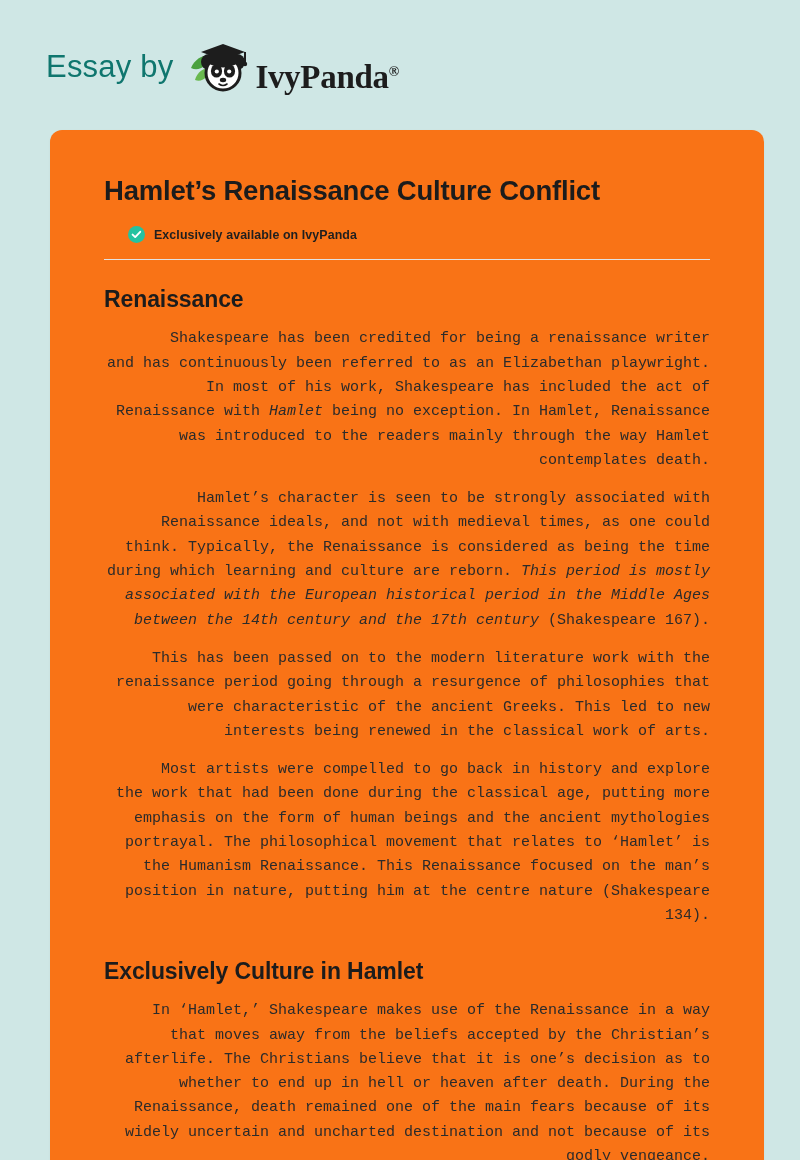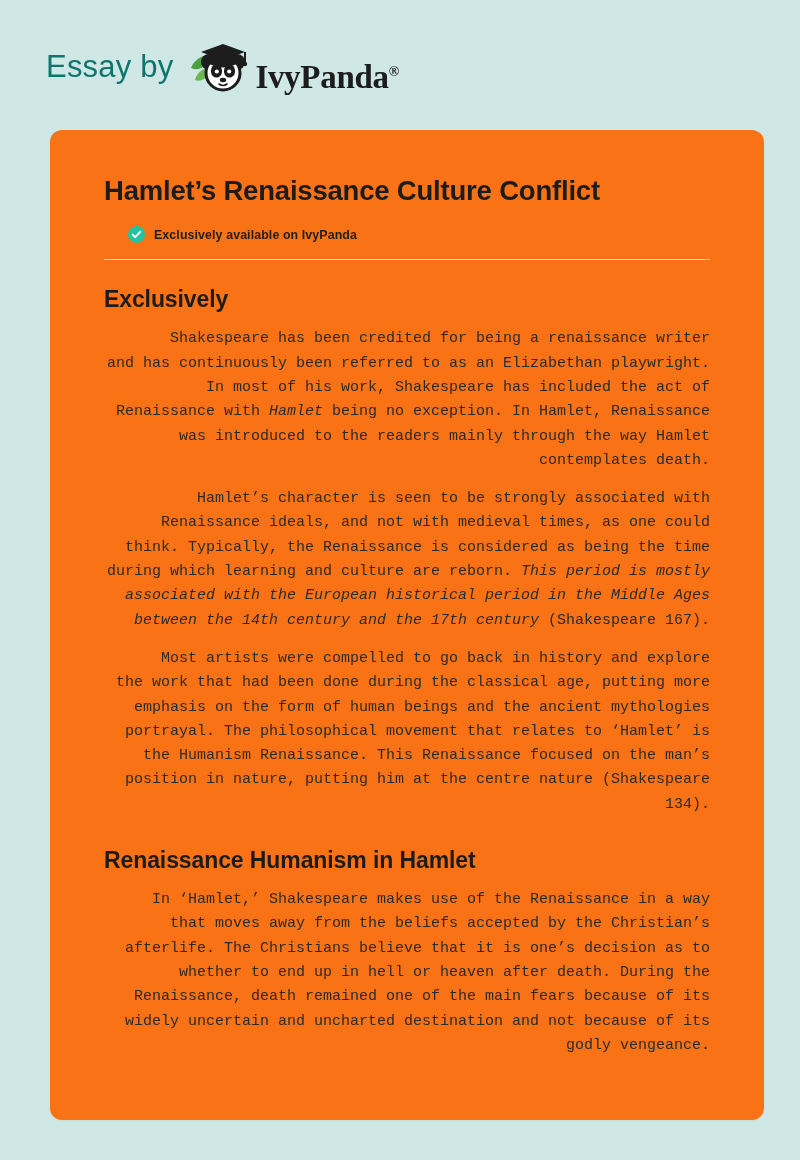--- a/index.html
+++ b/index.html
@@ -172,27 +172,28 @@
       <span class="check-badge">
         <svg width="11" height="11" viewBox="0 0 11 11" xmlns="http://www.w3.org/2000/svg">
           <path d="M1.6 5.6 L4.2 8.1 L9.2 2.8" stroke="#ffffff" stroke-width="1.9" fill="none" stroke-linecap="round" stroke-linejoin="round"></path>
         </svg>
       </span>
       <span class="exclusive-text">Exclusively available on IvyPanda</span>
     </div>
 
     <hr class="divider">
 
-    <h2 class="section-heading">Exclusively</h2>
+    <h2 class="section-heading">Renaissance</h2>
 
     <p class="para"><span>Shakespeare has been credited for being a renaissance writer and has continuously been referred to as an Elizabethan playwright. In most of his work, Shakespeare has included the act of Renaissance with </span><em class="it">Hamlet</em><span> being no exception. In Hamlet, Renaissance was introduced to the readers mainly through the way Hamlet contemplates death.</span></p>
 
     <p class="para"><span>Hamlet’s character is seen to be strongly associated with Renaissance ideals, and not with medieval times, as one could think. Typically, the Renaissance is considered as being the time during which learning and culture are reborn. </span><em class="it">This period is mostly associated with the European historical period in the Middle Ages between the 14th century and the 17th century</em><span> (Shakespeare 167).</span></p>
 
+    <p class="para">This has been passed on to the modern literature work with the renaissance period going through a resurgence of philosophies that were characteristic of the ancient Greeks. This led to new interests being renewed in the classical work of arts.</p>
 
     <p class="para">Most artists were compelled to go back in history and explore the work that had been done during the classical age, putting more emphasis on the form of human beings and the ancient mythologies portrayal. The philosophical movement that relates to ‘Hamlet’ is the Humanism Renaissance. This Renaissance focused on the man’s position in nature, putting him at the centre nature (Shakespeare 134).</p>
 
-    <h2 class="section-heading spaced">Renaissance Humanism in Hamlet</h2>
+    <h2 class="section-heading spaced">Exclusively Culture in Hamlet</h2>
 
     <p class="para">In ‘Hamlet,’ Shakespeare makes use of the Renaissance in a way that moves away from the beliefs accepted by the Christian’s afterlife. The Christians believe that it is one’s decision as to whether to end up in hell or heaven after death. During the Renaissance, death remained one of the main fears because of its widely uncertain and uncharted destination and not because of its godly vengeance.</p>
 
   </div>
 </div>
 
 </body></html>

